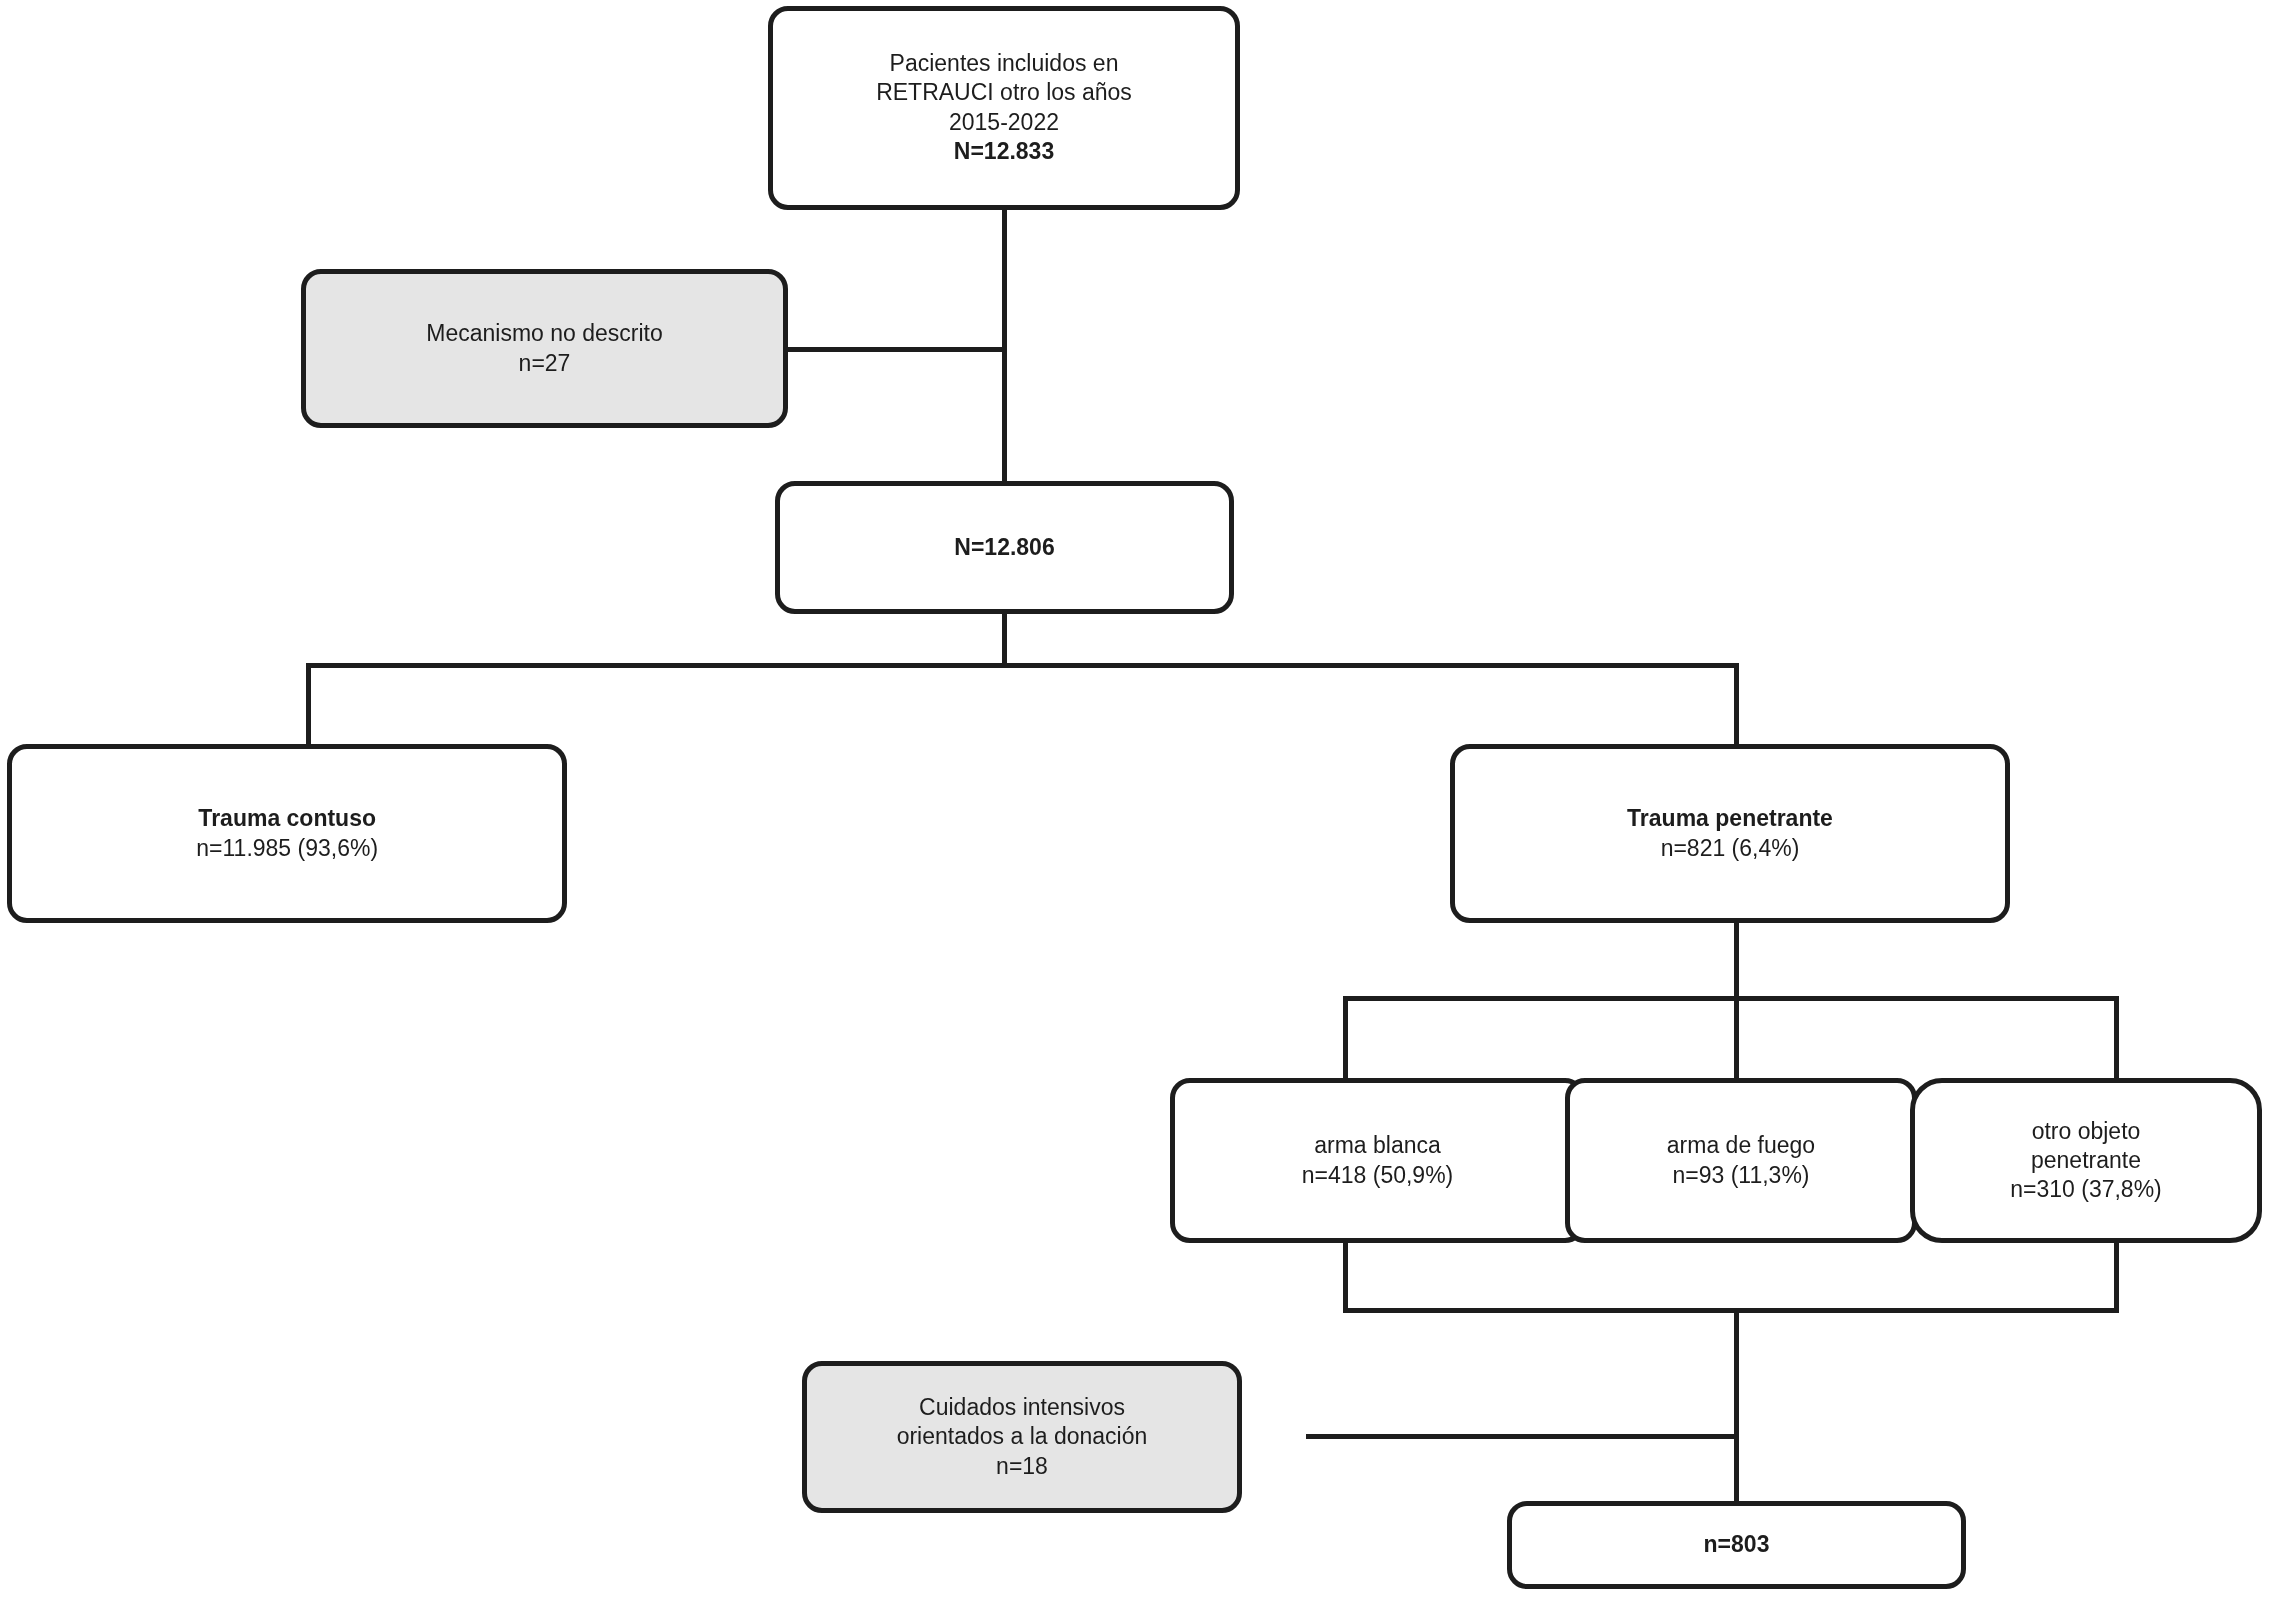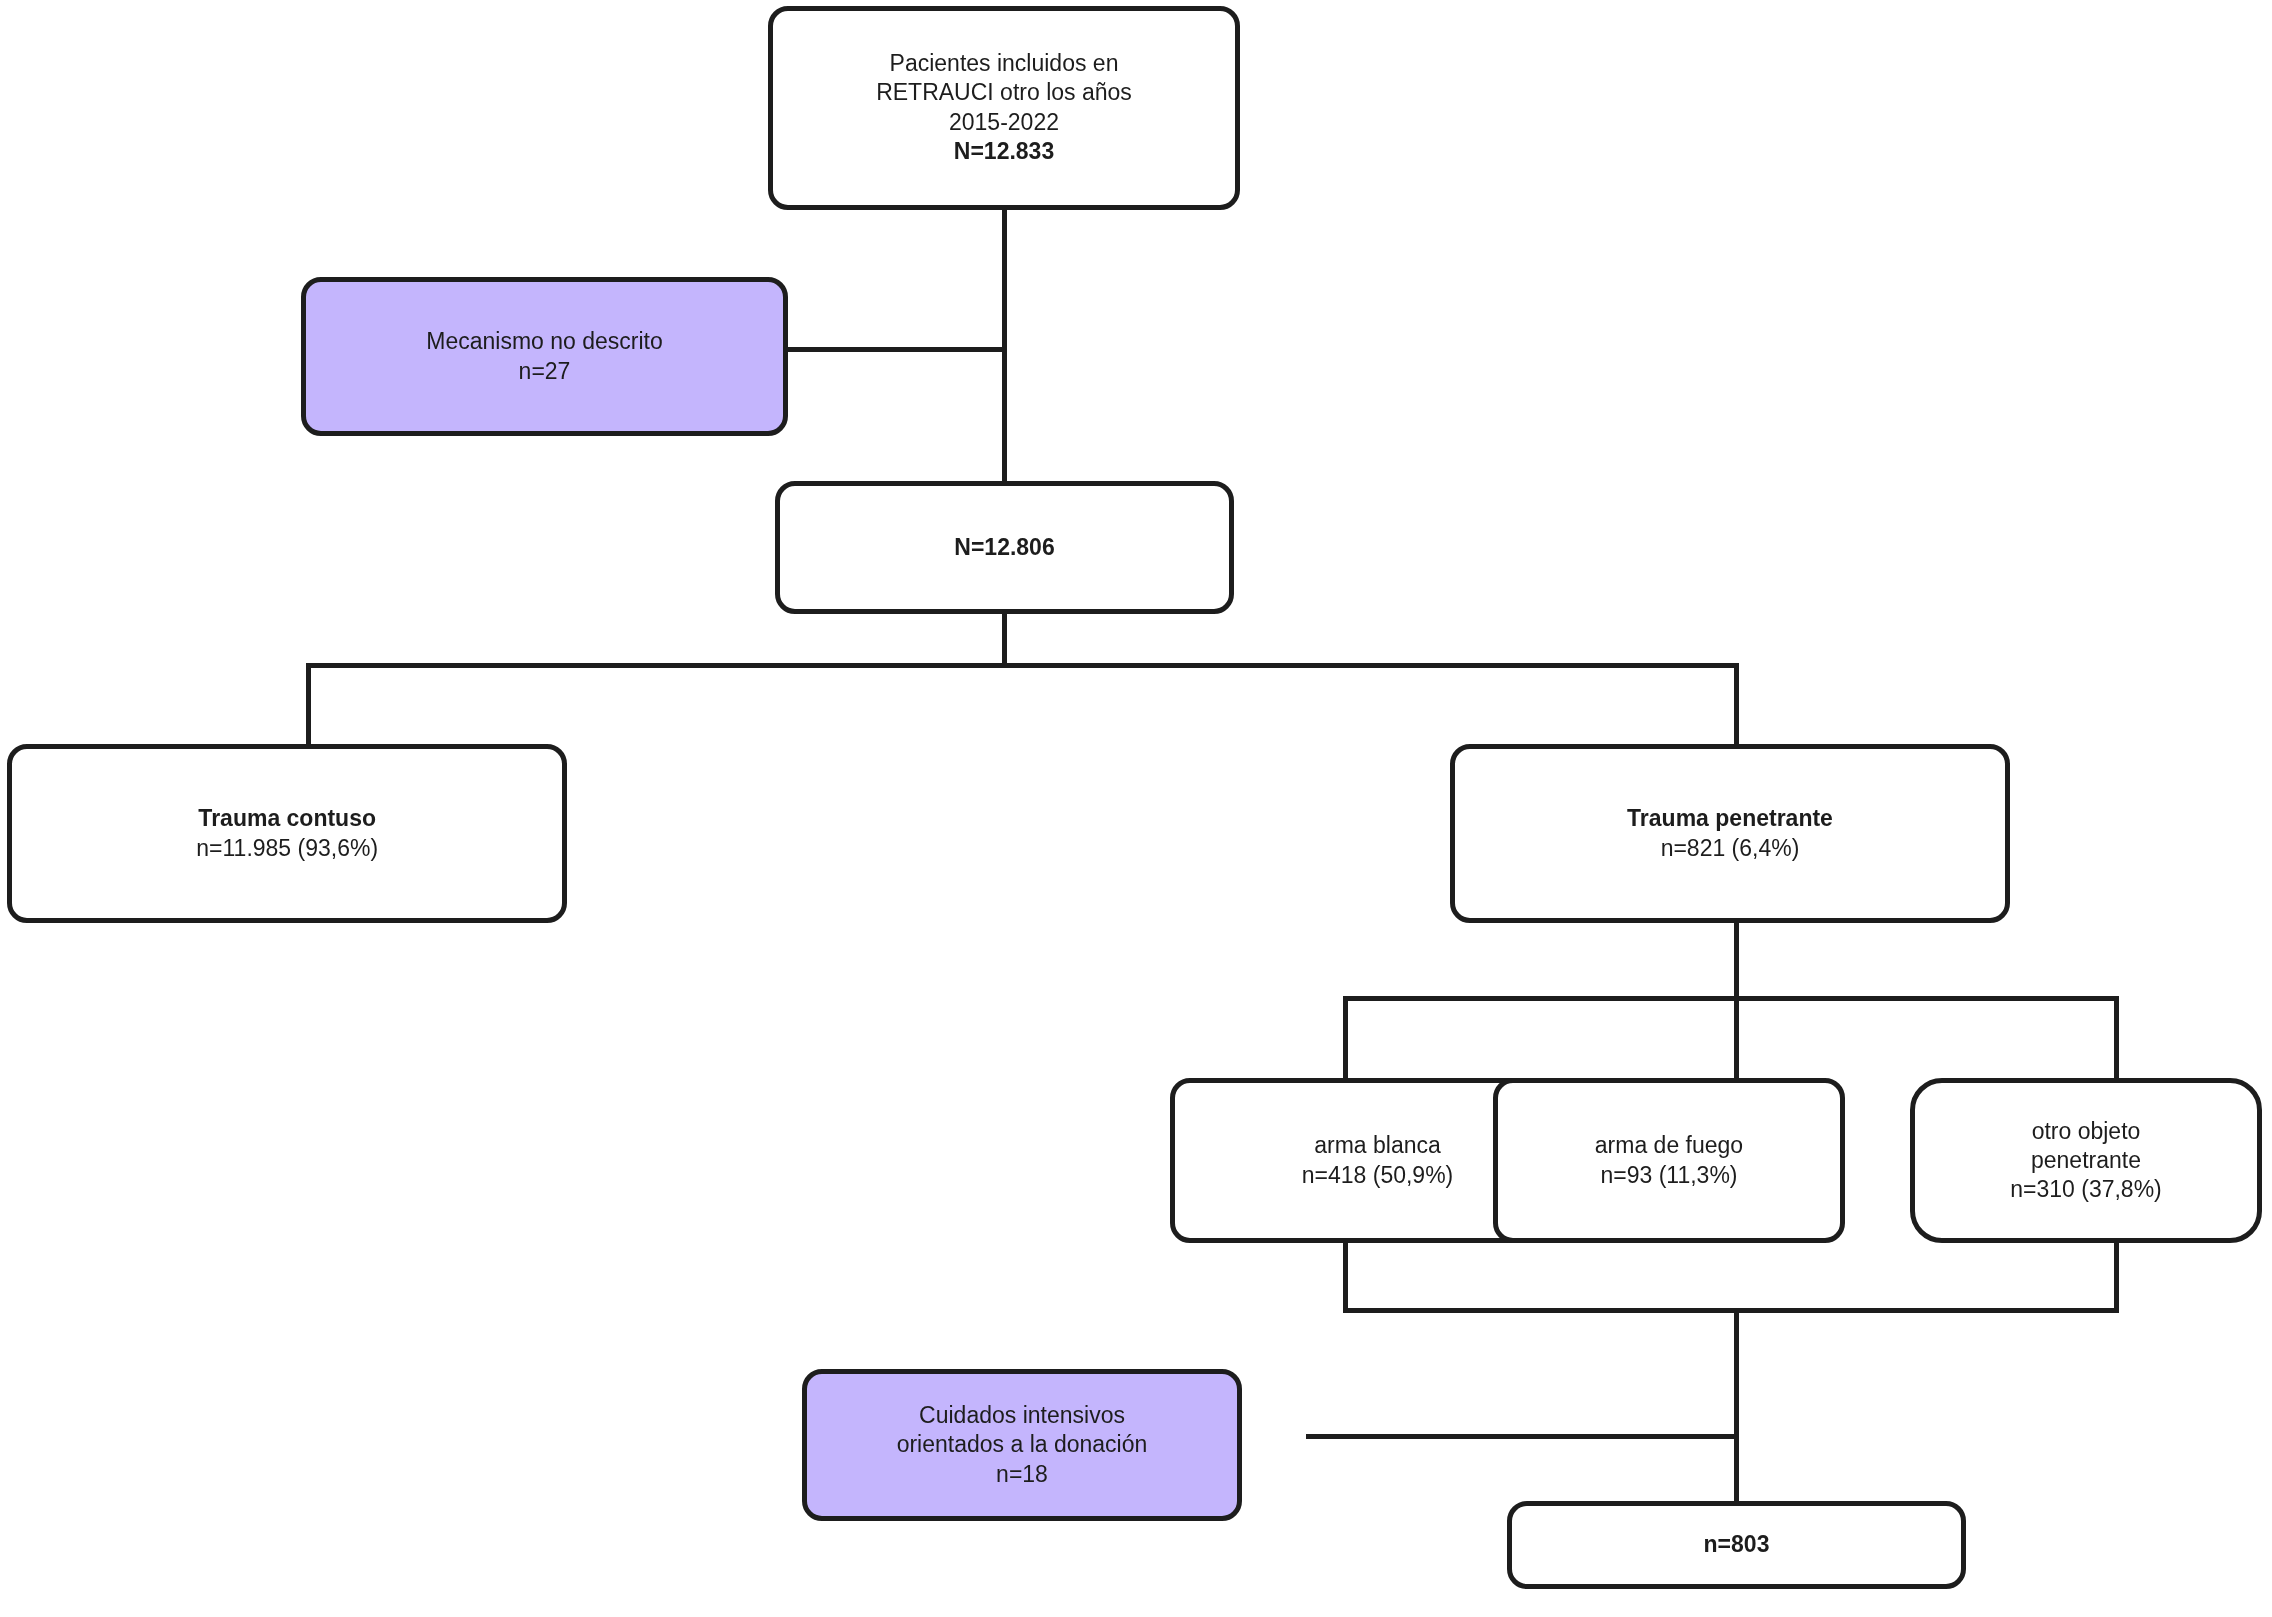--- a/index.html
+++ b/index.html
@@ -19,21 +19,21 @@
     border-radius: 20px;
     display: flex;
     flex-direction: column;
     align-items: center;
     justify-content: center;
     text-align: center;
     font-size: 23px;
     line-height: 1.27;
     padding: 5.7px 10px;
   }
-  .node.gray { background: #c4b5fd; margin-top: 8px; }
+  .node.gray { background: #e5e5e5; }
   .ln { white-space: nowrap; }
   .ln.b { font-weight: bold; }
   .conn {
     position: absolute;
     background: #1d1d1d;
   }
 </style>
 </head>
 <body>
 
@@ -80,21 +80,21 @@
   <div class="node" style="left:1450px; top:744px; width:560px; height:179px;">
     <div class="ln b">Trauma penetrante</div>
     <div class="ln">n=821 (6,4%)</div>
   </div>
 
   <div class="node" style="left:1170px; top:1078px; width:415px; height:165px;">
     <div class="ln">arma blanca</div>
     <div class="ln">n=418 (50,9%)</div>
   </div>
 
-  <div class="node" style="left:1493px; top:1078px; width:352px; height:165px;">
+  <div class="node" style="left:1565px; top:1078px; width:352px; height:165px;">
     <div class="ln">arma de fuego</div>
     <div class="ln">n=93 (11,3%)</div>
   </div>
 
   <div class="node" style="left:1910px; top:1078px; width:352px; height:165px;border-radius:32px;">
     <div class="ln">otro objeto</div>
     <div class="ln">penetrante</div>
     <div class="ln">n=310 (37,8%)</div>
   </div>
 

